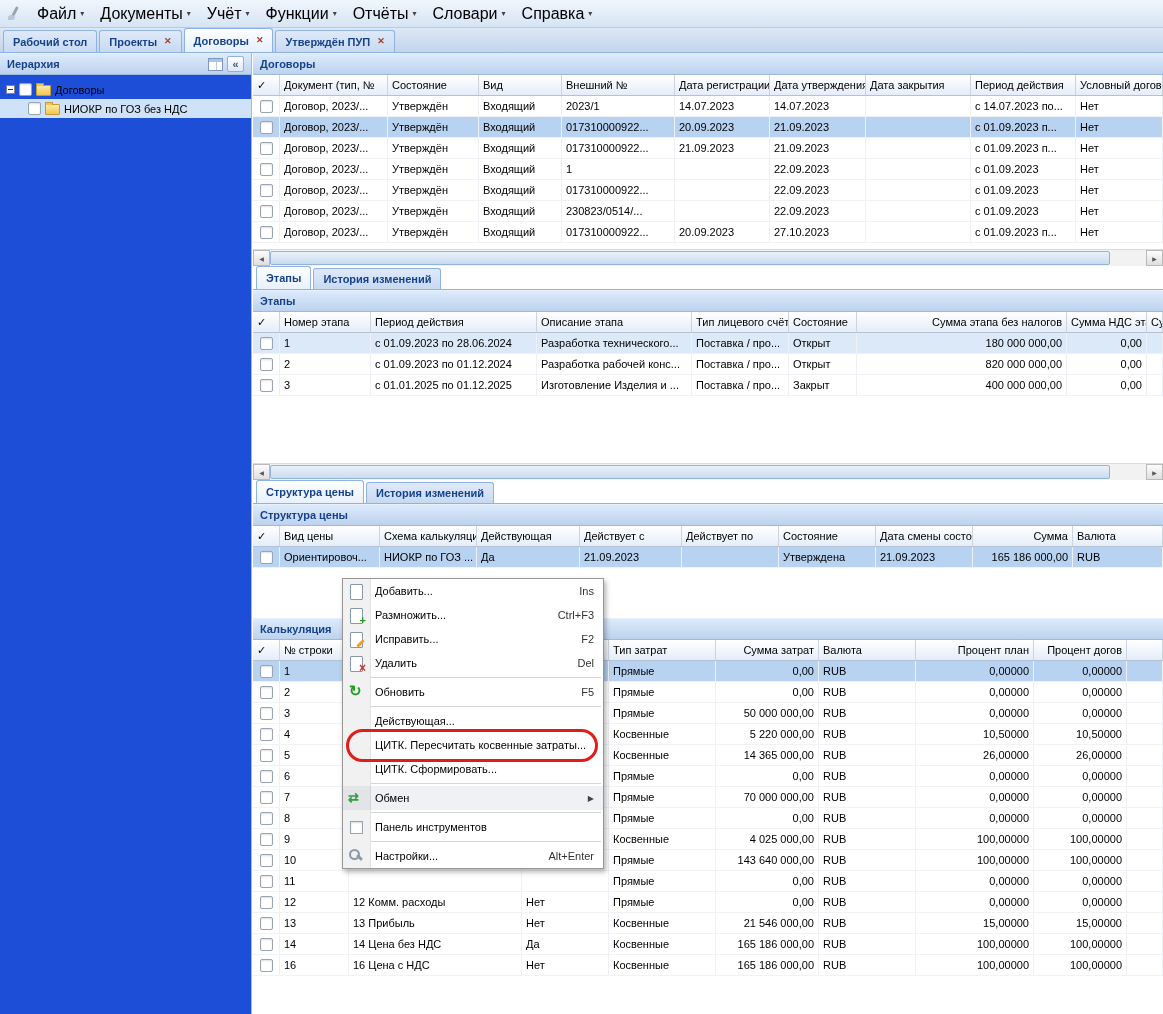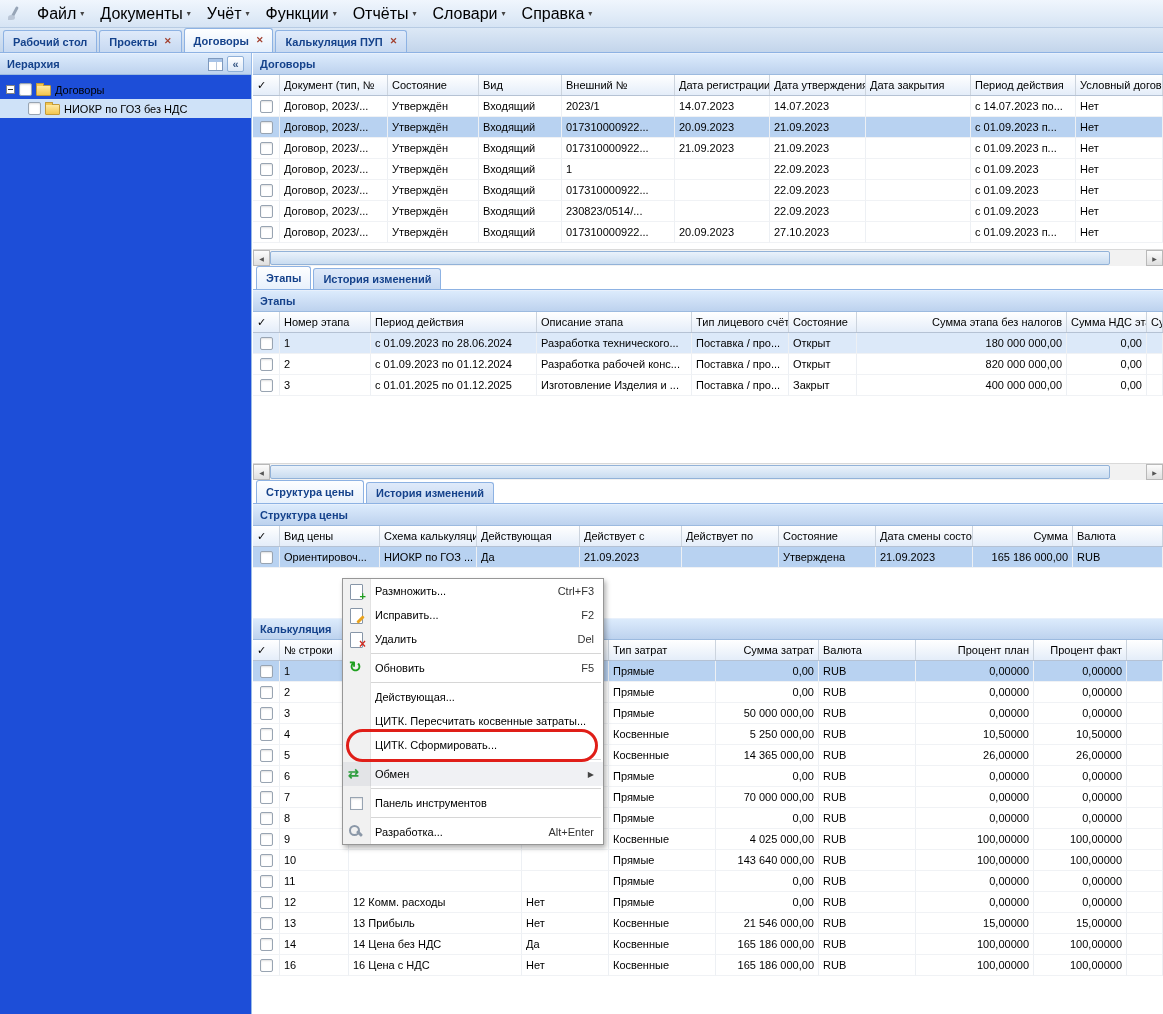--- a/index.html
+++ b/index.html
@@ -166,21 +166,21 @@
     </div>
     <div class="tab">
       <span>Проекты</span>
       <span class="tab-close"></span>
     </div>
     <div class="tab active">
       <span>Договоры</span>
       <span class="tab-close"></span>
     </div>
     <div class="tab">
-      <span>Калькуляция ПУП</span>
+      <span>Утверждён ПУП</span>
       <span class="tab-close"></span>
     </div>
   </div>
 
 <div class="hier">
   <div class="panel-hd">
     <span>Иерархия</span>
     <span class="hd-tools">
       <span class="grid-tool"></span>
       <span class="collapse-tool">«</span>
@@ -458,21 +458,21 @@
     <div id="grid-calc" style="display:flex;flex-direction:column">
         <div class="ghead">
           <div class="gh" style="width: 27px;">✓</div>
           <div class="gh" style="width: 69px;">№ строки</div>
           <div class="gh" style="width: 173px;"></div>
           <div class="gh" style="width: 87px;"></div>
           <div class="gh" style="width: 107px;">Тип затрат</div>
           <div class="gh right" style="width: 103px;">Сумма затрат</div>
           <div class="gh" style="width: 97px;">Валюта</div>
           <div class="gh right" style="width: 118px;">Процент план</div>
-          <div class="gh right" style="width: 93px;">Процент факт</div>
+          <div class="gh right" style="width: 93px;">Процент догов</div>
           <div class="gh" style="width: 36px;"></div>
         </div>
         <div class="gbody">
           <div class="grow sel">
             <div class="gc" style="width: 27px;">
               <span class="cb"></span>
             </div>
             <div class="gc" style="width: 69px;">1</div>
             <div class="gc" style="width: 173px;"></div>
             <div class="gc" style="width: 87px;"></div>
@@ -512,21 +512,21 @@
             <div class="gc" style="width: 36px;"></div>
           </div>
           <div class="grow">
             <div class="gc" style="width: 27px;">
               <span class="cb"></span>
             </div>
             <div class="gc" style="width: 69px;">4</div>
             <div class="gc" style="width: 173px;"></div>
             <div class="gc" style="width: 87px;"></div>
             <div class="gc" style="width: 107px;">Косвенные</div>
-            <div class="gc right" style="width: 103px;">5 250 000,00</div>
+            <div class="gc right" style="width: 103px;">5 220 000,00</div>
             <div class="gc" style="width: 97px;">RUB</div>
             <div class="gc right" style="width: 118px;">10,50000</div>
             <div class="gc right" style="width: 93px;">10,50000</div>
             <div class="gc" style="width: 36px;"></div>
           </div>
           <div class="grow">
             <div class="gc" style="width: 27px;">
               <span class="cb"></span>
             </div>
             <div class="gc" style="width: 69px;">5</div>
@@ -681,20 +681,25 @@
           </div>
         </div>
       </div>
     <div class="filler"></div>
   </div>
 
 </div>
 
 <div class="ctxmenu" id="ctxmenu">
     <div class="mrow">
+      <span class="ic doc-add"></span>
+      <span class="mlabel">Добавить...</span>
+      <span class="mshort">Ins</span>
+    </div>
+    <div class="mrow">
       <span class="ic doc-copy"></span>
       <span class="mlabel">Размножить...</span>
       <span class="mshort">Ctrl+F3</span>
     </div>
     <div class="mrow bold">
       <span class="ic doc-edit"></span>
       <span class="mlabel">Исправить...</span>
       <span class="mshort">F2</span>
     </div>
     <div class="mrow">
@@ -728,17 +733,17 @@
       <span class="msub"></span>
     </div>
     <div class="msep"></div>
     <div class="mrow">
       <span class="ic toolbar-checkbox"></span>
       <span class="mlabel">Панель инструментов</span>
     </div>
     <div class="msep"></div>
     <div class="mrow">
       <span class="ic wrench"></span>
-      <span class="mlabel">Разработка...</span>
+      <span class="mlabel">Настройки...</span>
       <span class="mshort">Alt+Enter</span>
     </div>
     <div class="red-oval"></div>
   </div>
 
 </body></html>

